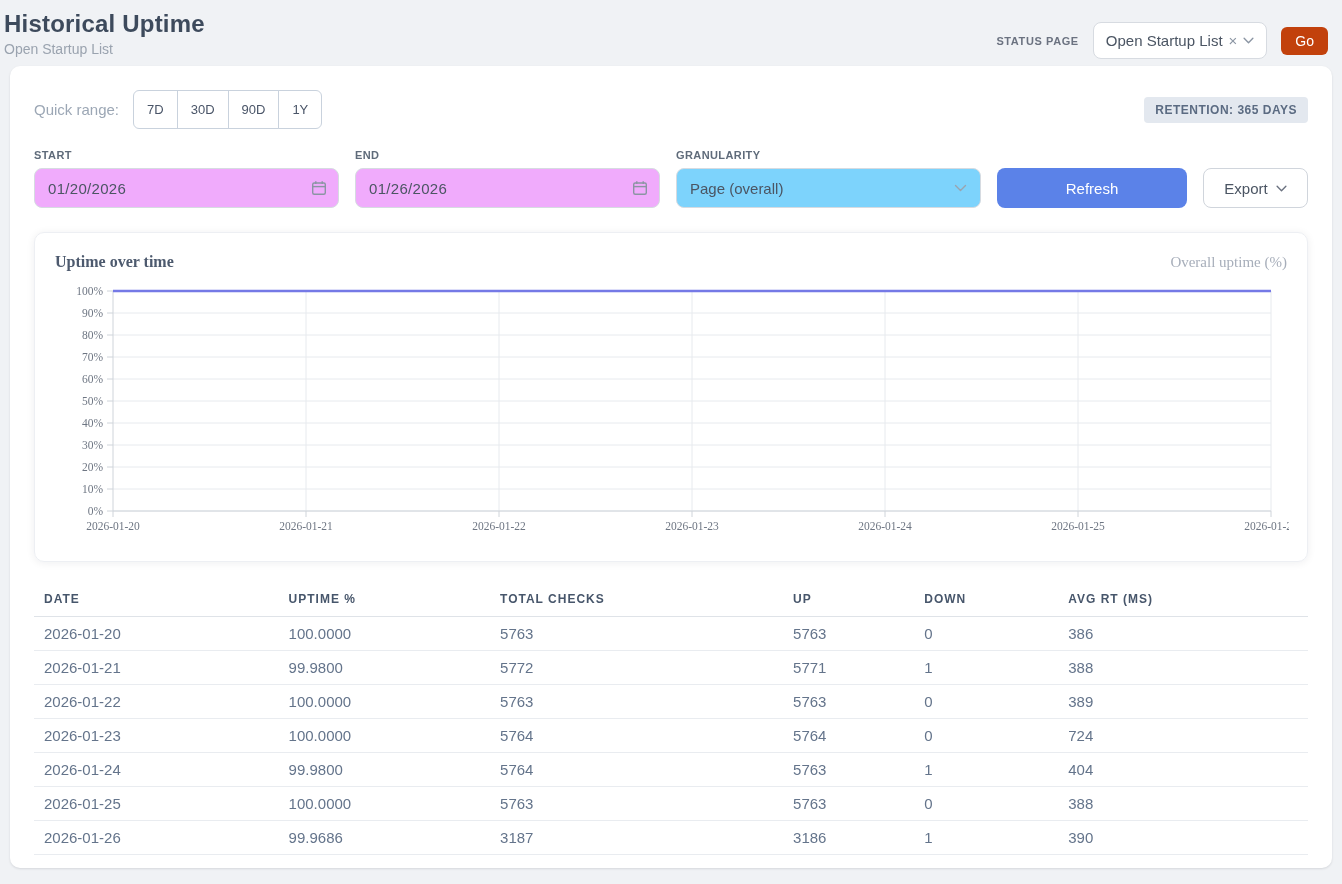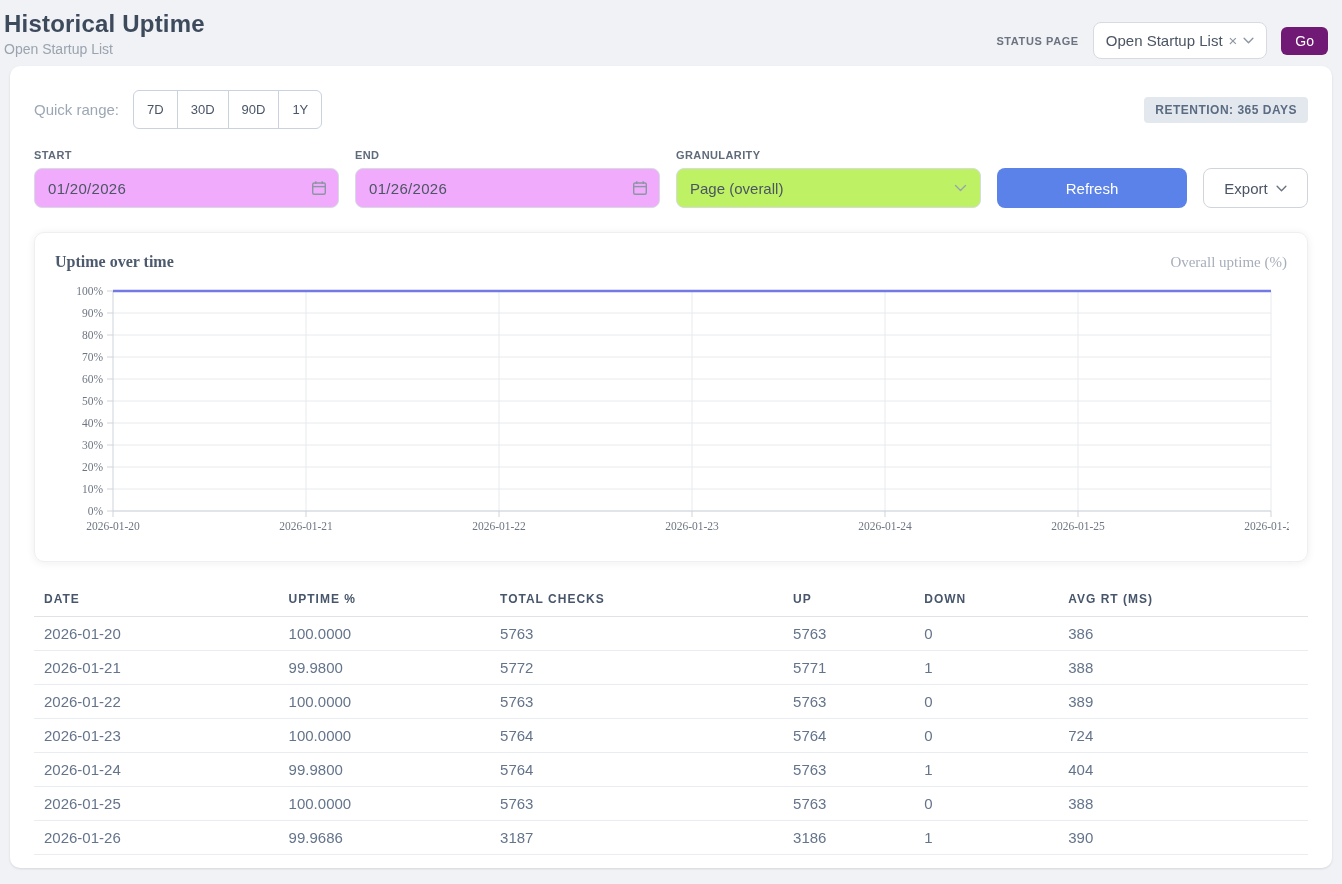--- a/index.html
+++ b/index.html
@@ -20,21 +20,21 @@
   .header-right { display: flex; align-items: center; gap: 14px; margin-top: 12px; }
   .status-page-label { font-size: 11px; font-weight: 700; color: #6b7280; letter-spacing: .6px; }
   .status-select {
     display: flex; align-items: center; gap: 6px;
     background: #fff; border: 1px solid #d7dbe1; border-radius: 8px;
     height: 37px; padding: 0 12px; min-width: 172px; cursor: pointer;
   }
   .status-select .sel-text { font-size: 15px; color: #4b5563; }
   .clear-x { font-size: 15px; color: #8b95a3; line-height: 1; cursor: pointer; }
   .go-btn {
-    background: #701a75; color: #fff; border: none; border-radius: 6px;
+    background: #c2410c; color: #fff; border: none; border-radius: 6px;
     font-size: 14px; padding: 6px 14px; cursor: pointer; font-family: inherit;
   }
   
   .main-card {
     background: #fff; margin: 0 10px; border-radius: 10px;
     box-shadow: 0 1px 3px rgba(15,23,42,.07), 0 1px 2px rgba(15,23,42,.05);
     padding: 24px; height: 802px;
   }
   
   .row-quick { display: flex; align-items: center; justify-content: space-between; margin-bottom: 20px; }
@@ -62,21 +62,21 @@
   .input-wrap { position: relative; }
   .text-input {
     width: 100%; height: 40px; border: 1px solid #d6dbe1; border-radius: 8px;
     font-size: 15px; color: #4b5563; font-family: inherit; padding: 0 36px 0 13px;
     background: #f0abfc; letter-spacing: .3px;
   }
   .input-icon { position: absolute; right: 12px; top: 12px; cursor: pointer; line-height: 0; }
   .select-box {
     display: flex; align-items: center; justify-content: space-between;
     height: 40px; border: 1px solid #d6dbe1; border-radius: 8px;
-    font-size: 15px; color: #4b5563; padding: 0 13px; background: #bef264; cursor: pointer;
+    font-size: 15px; color: #4b5563; padding: 0 13px; background: #7dd3fc; cursor: pointer;
   }
   .refresh-btn {
     width: 190px; height: 40px; background: #5b82e8; color: #fff; border: none;
     border-radius: 8px; font-size: 15px; font-family: inherit; cursor: pointer;
   }
   .export-btn {
     width: 105px; height: 40px; background: #fff; border: 1px solid #d0d5dc;
     border-radius: 8px; font-size: 15px; color: #4b5563; font-family: inherit;
     cursor: pointer; display: flex; align-items: center; justify-content: center; gap: 8px;
   }

